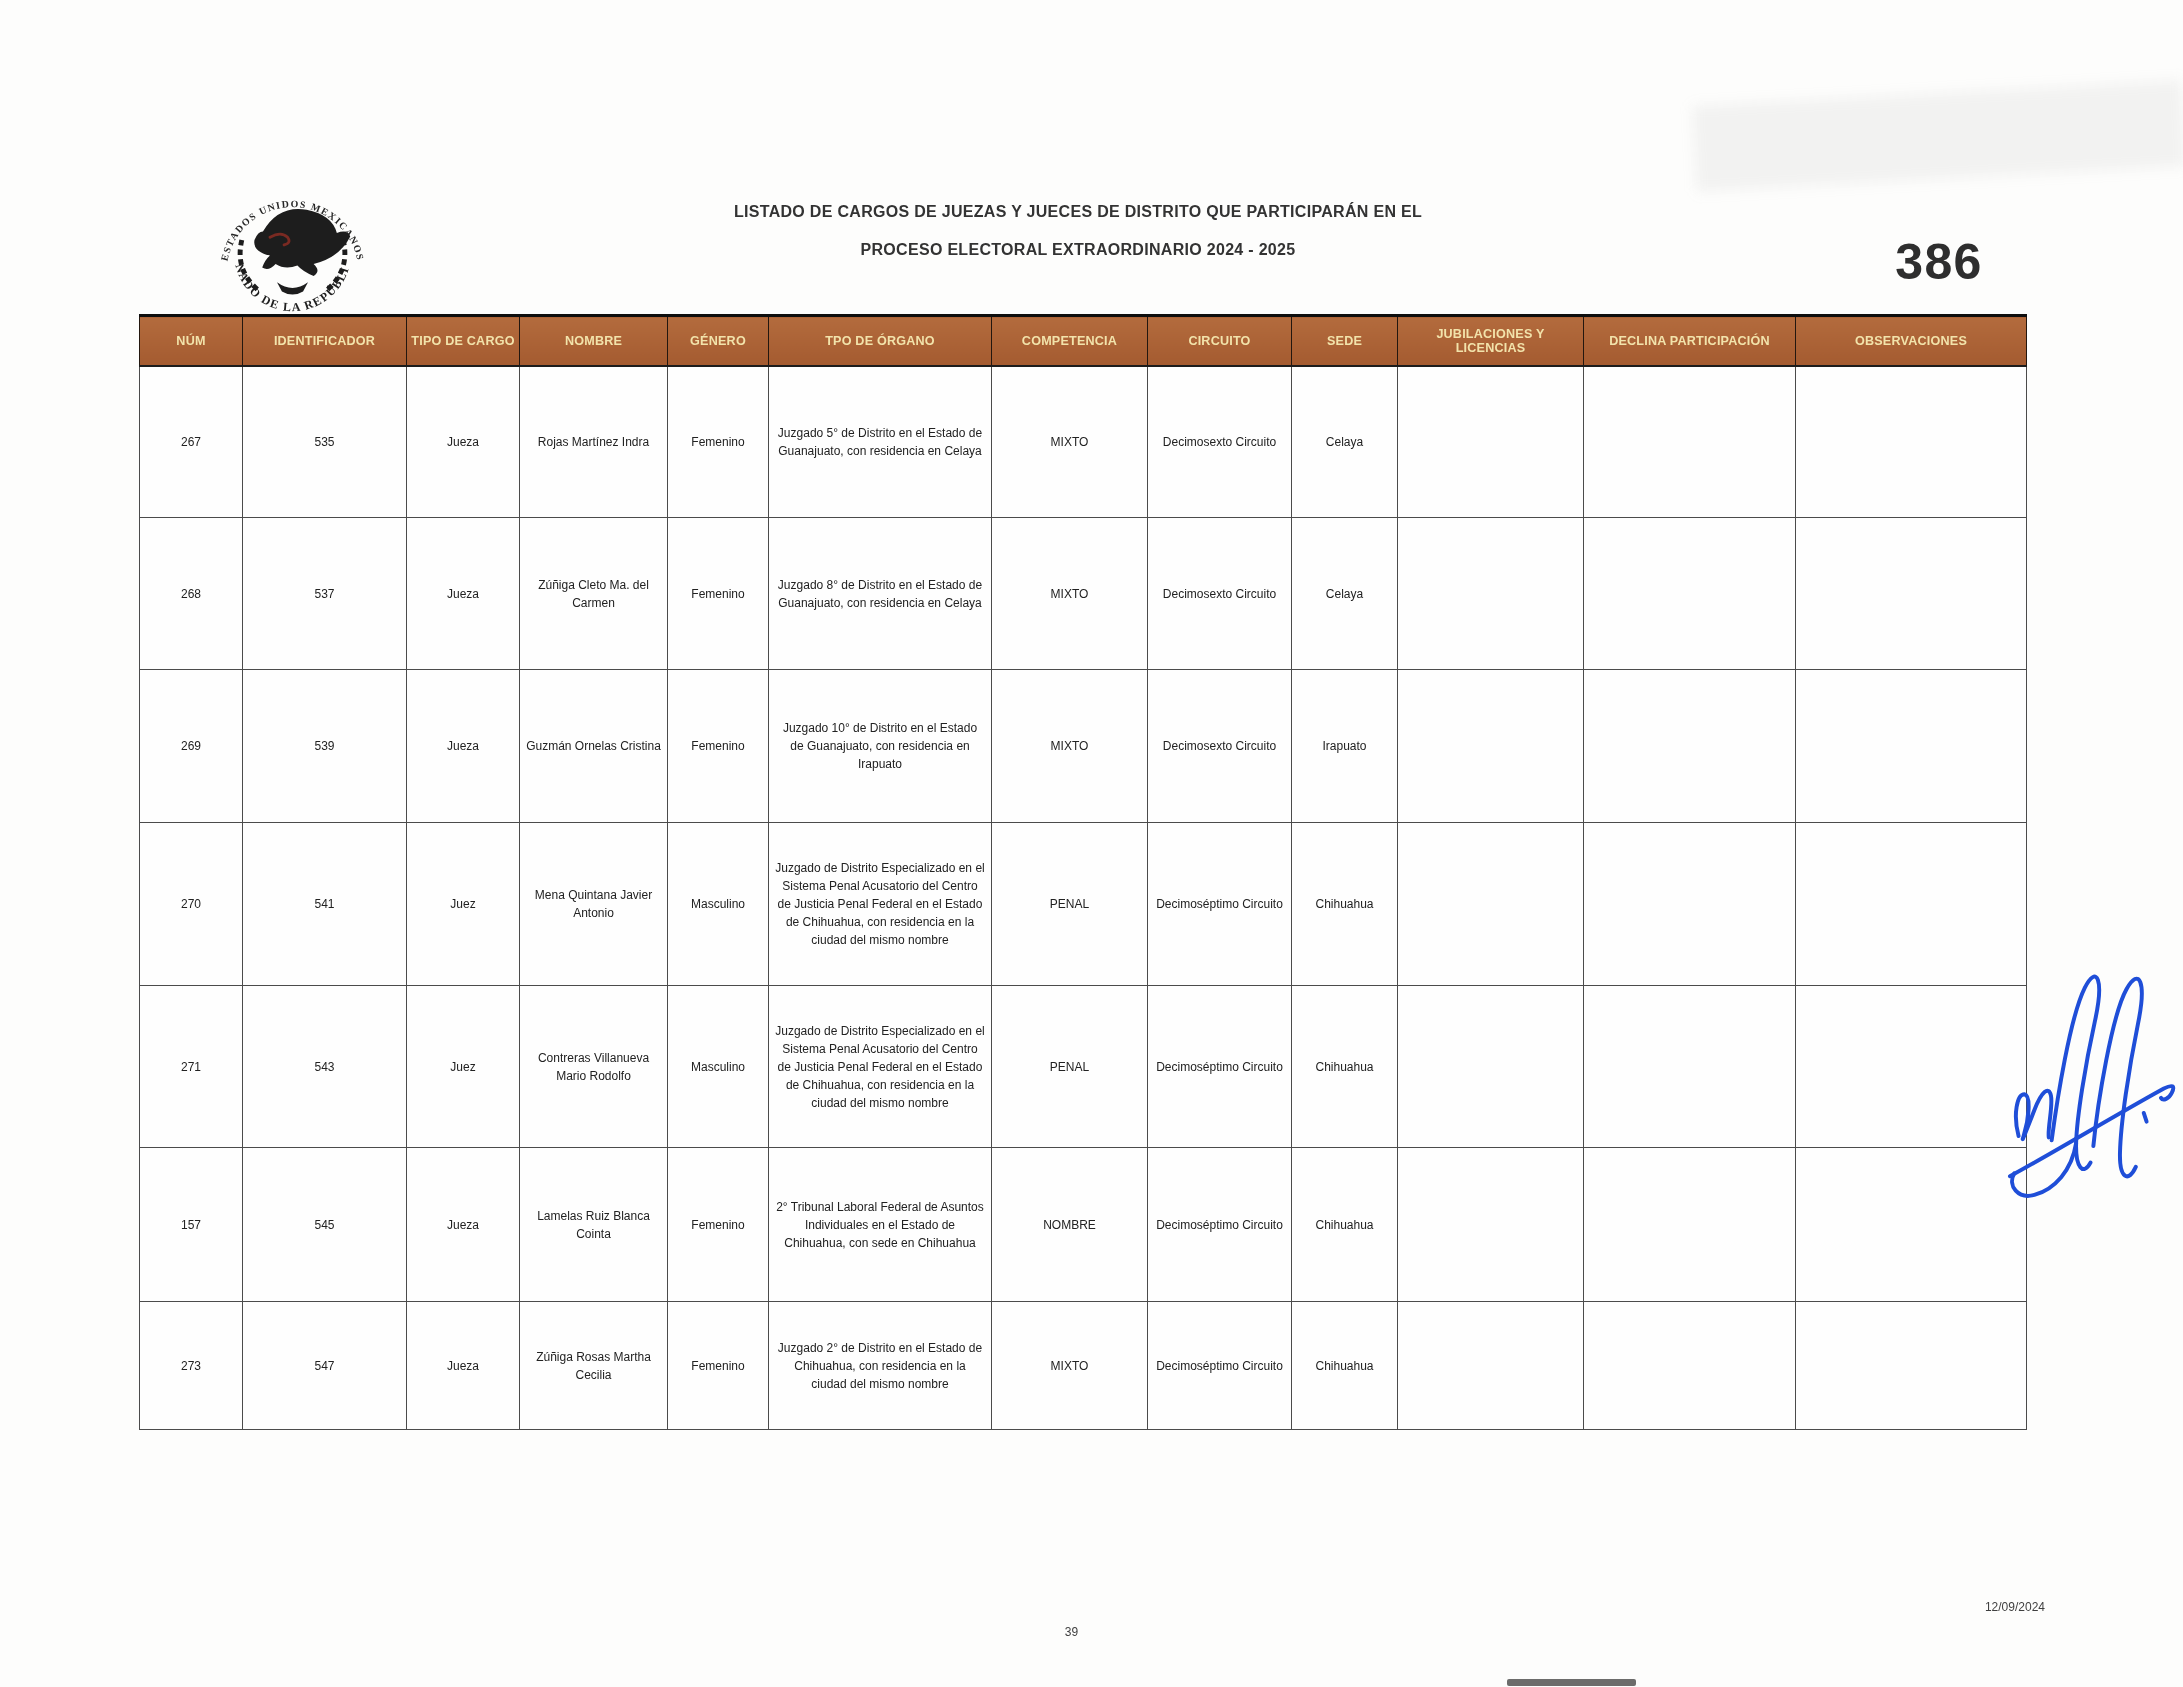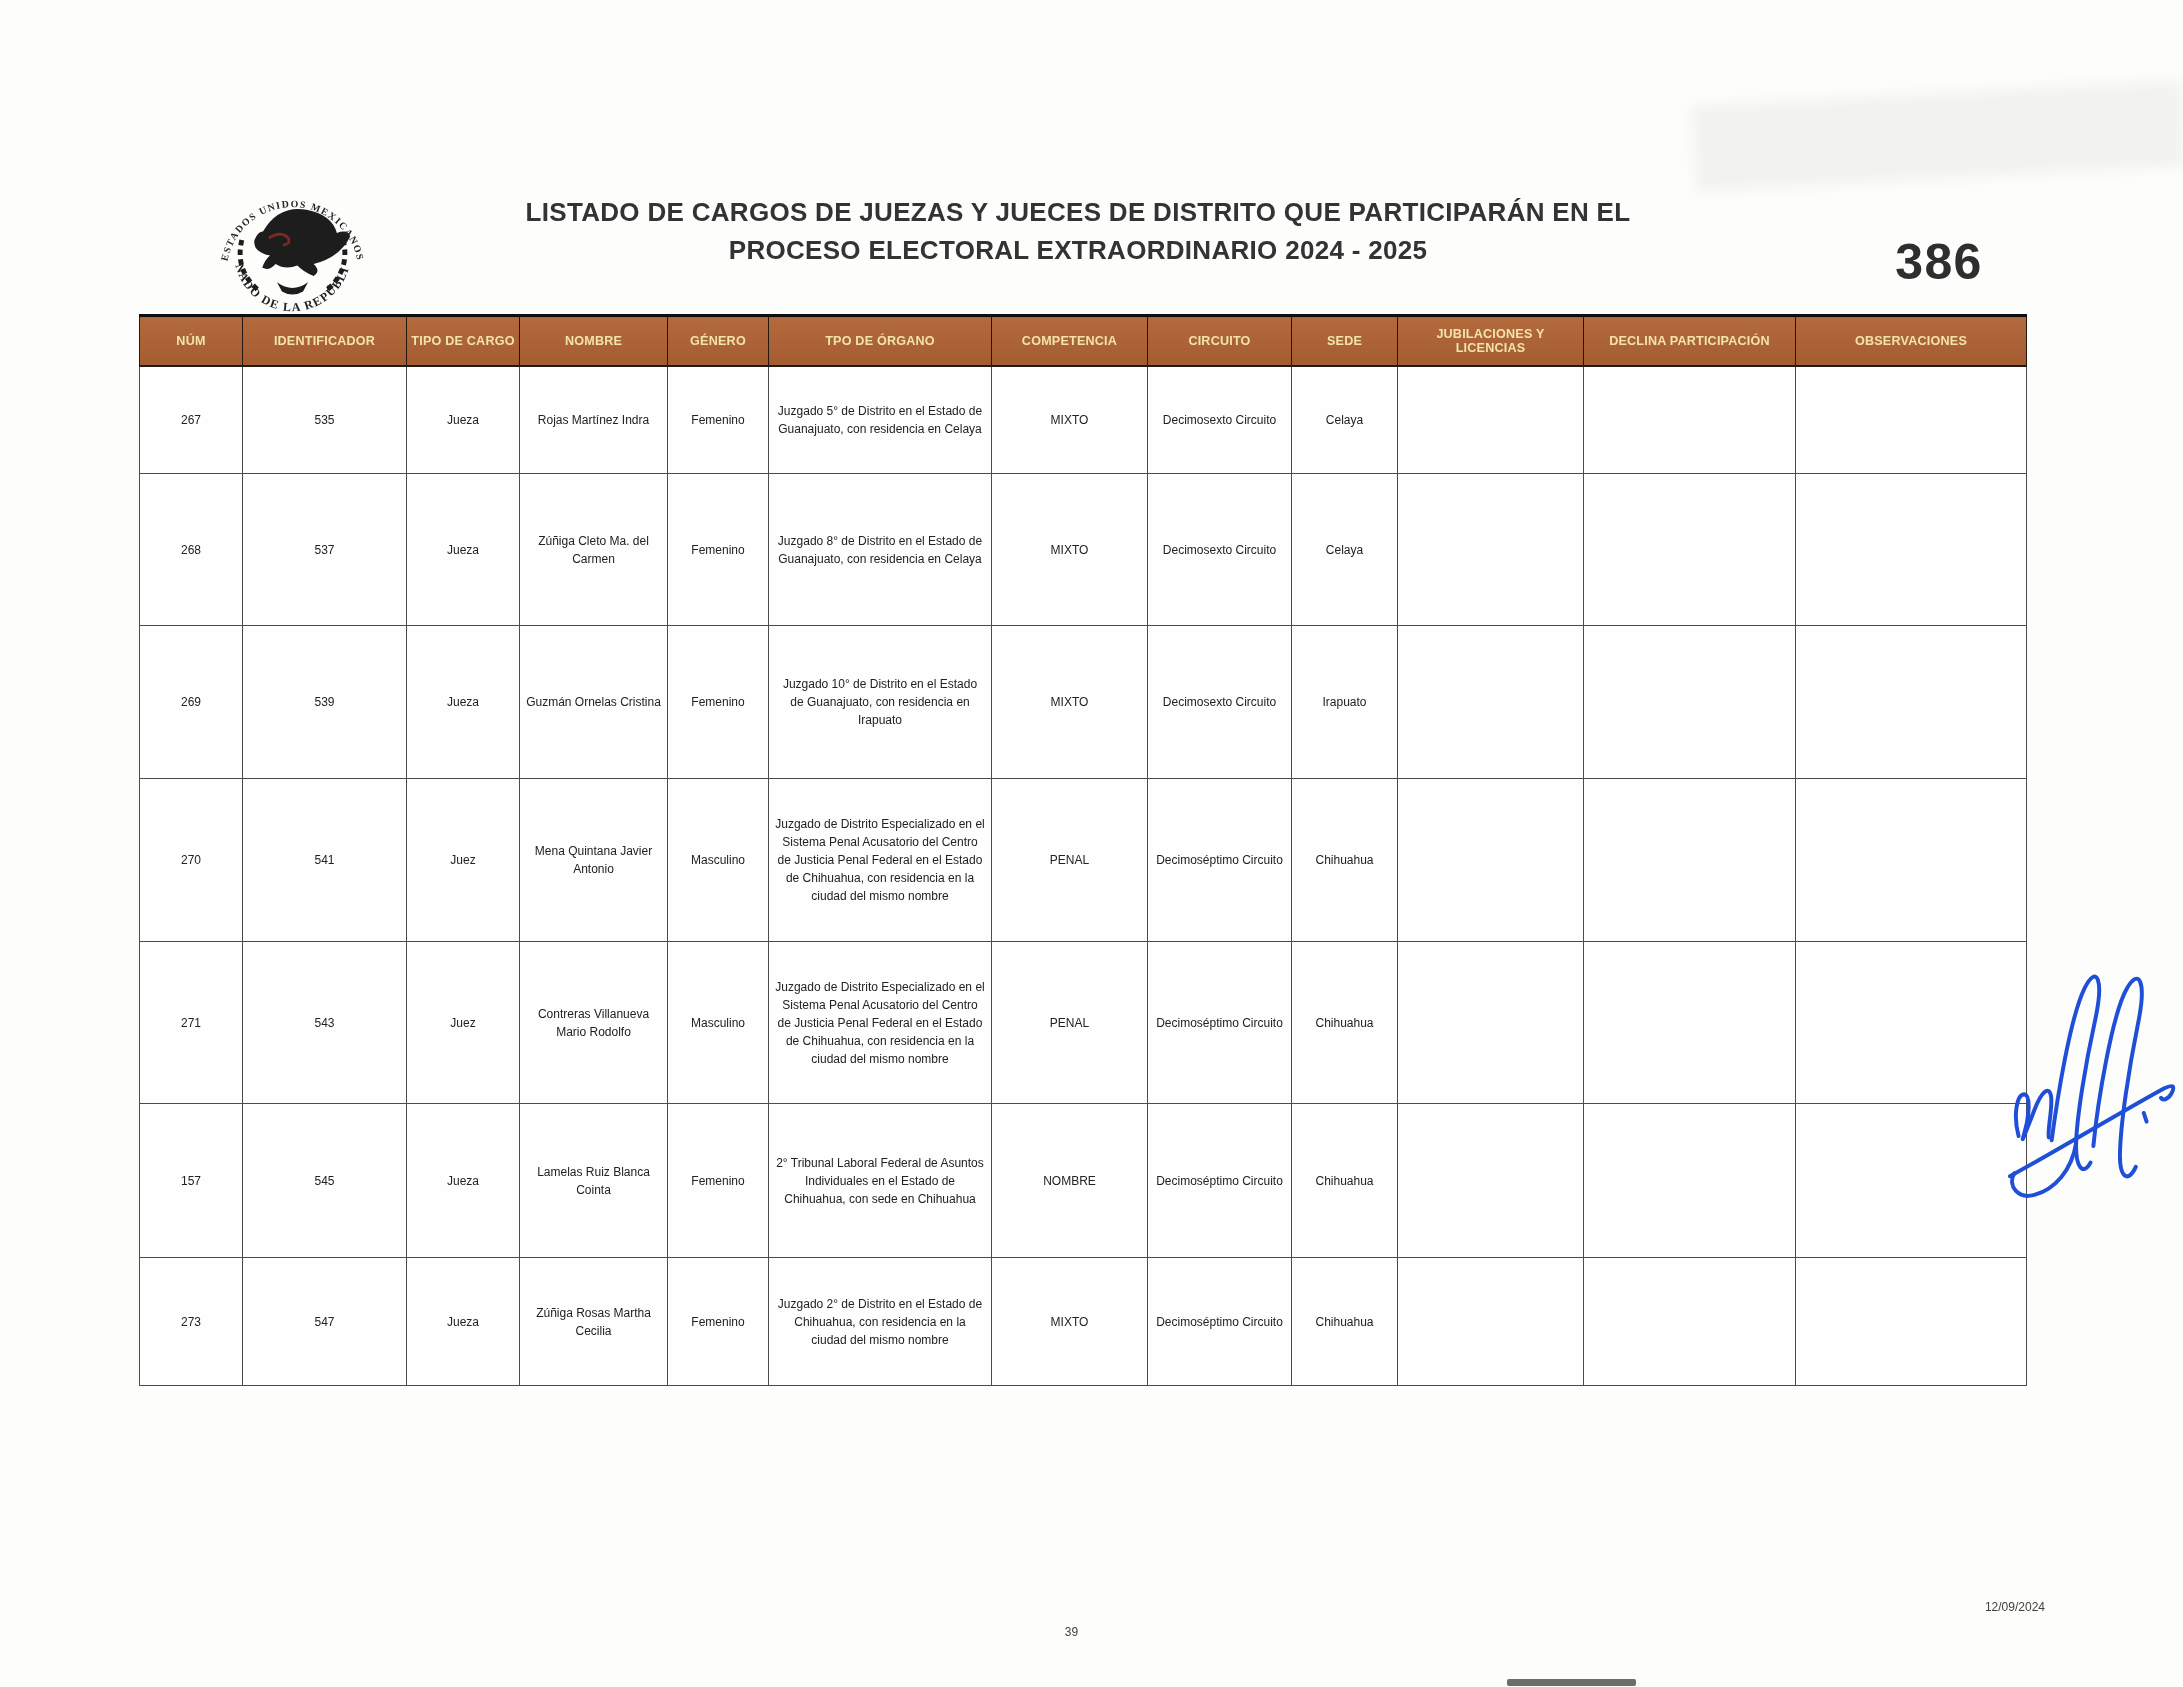--- a/index.html
+++ b/index.html
@@ -9,21 +9,21 @@
     background:#fdfdfc;
     font-family:"Liberation Sans","DejaVu Sans",sans-serif;
     color:#2d2d2d;
     overflow:hidden;
   }
 
   
   .seal{position:absolute;left:208px;top:164px;width:169px;height:169px;}
   .doc-title{
     position:absolute;left:370px;top:193px;width:1416px;
-    text-align:center;font-weight:bold;font-size:26px;line-height:38px;
+    text-align:center;font-weight:bold;font-size:16px;line-height:38px;
     color:#333;letter-spacing:0.3px;
   }
   .page-stamp{
     position:absolute;left:1833px;top:233px;width:212px;
     font-size:50px;font-weight:bold;color:#2e2e2e;text-align:center;
     letter-spacing:1.3px;
   }
   .corner-shade{
     position:absolute;left:1694px;top:93px;width:490px;height:86px;
     background:rgba(150,150,150,.10);filter:blur(6.6px);transform:rotate(-3deg);
@@ -41,21 +41,21 @@
     border:1.3px solid #23170f;border-top:3.3px solid #0e0e0e;border-bottom:2px solid #1c1c1c;
     padding:2.6px 4px;text-align:center;vertical-align:middle;
   }
   .grid thead tr{height:50px;}
   .grid td{
     border:1.3px solid #4b4b4b;border-left-width:0.7px;border-right-width:0.7px;
     font-size:12px;color:#222;line-height:18px;
     text-align:center;vertical-align:middle;padding:2.6px 6px;
     background:#fefefe;
   }
-  .grid tbody tr:nth-child(1){height:108px;}
+  .grid tbody tr:nth-child(1){height:152px;}
   .grid tbody tr:nth-child(2){height:152px;}
   .grid tbody tr:nth-child(3){height:153px;}
   .grid tbody tr:nth-child(4){height:163px;}
   .grid tbody tr:nth-child(5){height:162px;}
   .grid tbody tr:nth-child(6){height:154px;}
   .grid tbody tr:nth-child(7){height:128px;}
 
   
   .footer-page{
     position:absolute;left:1045px;top:1601px;width:53px;text-align:center;

